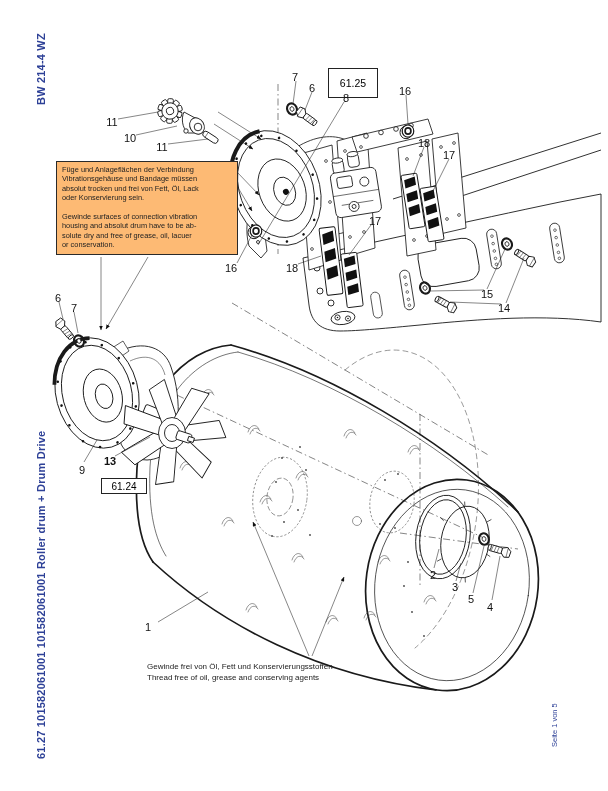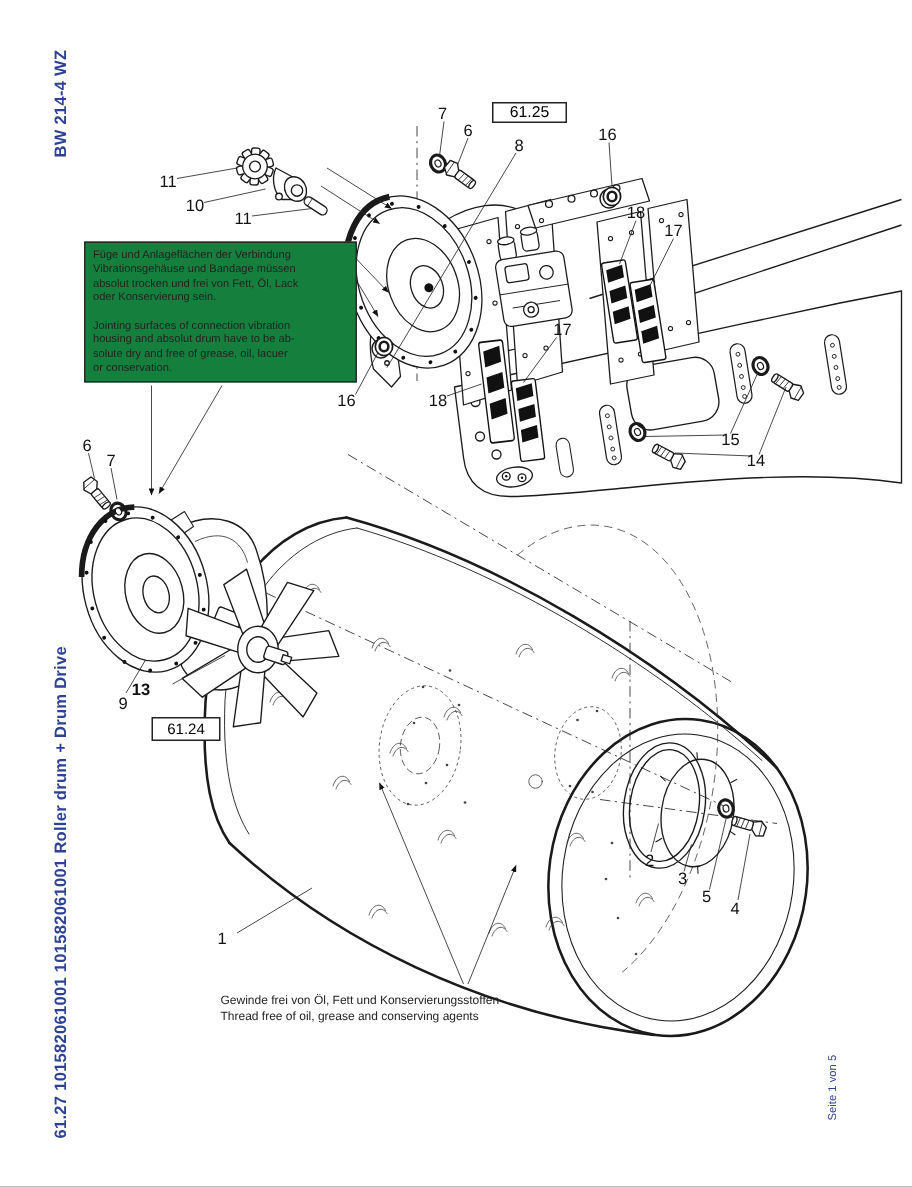--- a/index.html
+++ b/index.html
@@ -10,21 +10,21 @@
   }
   svg.art { position:absolute; left:0; top:0; }
   .vtext {
     position:absolute; transform-origin:0 0; transform:rotate(-90deg);
     white-space:nowrap; color:var(--heading-blue); font-weight:bold; font-size:11px;
     letter-spacing:.2px;
   }
   .vtext.small { font-size:7.5px; font-weight:normal; letter-spacing:0; }
   .notebox {
     position:absolute; left:56px; top:161px; width:182px; height:94px;
-    border:1px solid #2a2a2a; background:#15803d; box-sizing:border-box;
+    border:1px solid #2a2a2a; background:#fdba74; box-sizing:border-box;
     padding:3px 3px 3px 5px; font-size:7.4px; color:#222; line-height:9.4px;
   }
   .notebox .ln { min-height:9.4px; white-space:nowrap; }
   .refbox {
     position:absolute; border:1.3px solid #222; background:#fff; color:#000;
     display:flex; align-items:center; justify-content:center; box-sizing:border-box;
     font-size:10.5px;
   }
   .threadnote {
     position:absolute; left:147px; top:661px; font-size:8px; color:#222;
@@ -380,47 +380,47 @@
   <div class="vtext" style="left:35px; top:105px;">BW 214-4 WZ</div>
   <div class="vtext" style="left:35px; top:759px;">61.27 101582061001 101582061001 Roller drum + Drum Drive</div>
   <div class="vtext small" style="left:550px; top:747px;">Seite 1 von 5</div>
 
   <div class="notebox">
     <div class="ln">Füge und Anlageflächen der Verbindung</div>
     <div class="ln">Vibrationsgehäuse und Bandage müssen</div>
     <div class="ln">absolut trocken und frei von Fett, Öl, Lack</div>
     <div class="ln">oder Konservierung sein.</div>
     <div class="ln"></div>
-    <div class="ln">Jointing surfaces of connection vibration</div>
+    <div class="ln">Gewinde surfaces of connection vibration</div>
     <div class="ln">housing and absolut drum have to be ab-</div>
     <div class="ln">solute dry and free of grease, oil, lacuer</div>
     <div class="ln">or conservation.</div>
   </div>
 
-  <div class="refbox" style="left:328px; top:68px; width:50px; height:14px;">61.25</div>
+  <div class="refbox" style="left:328px; top:68px; width:50px; height:30px;">61.25</div>
   <div class="refbox" style="left:57px; top:478px; width:46px; height:16px; font-size:10px;margin-left:44px;">61.24</div>
 
   <div class="threadnote">
     <div>Gewinde frei von Öl, Fett und Konservierungsstoffen</div>
     <div>Thread free of oil, grease and conserving agents</div>
   </div>
 
   <div class="co" style="left:148px; top:627px;">1</div>
   <div class="co" style="left:433px; top:575px;">2</div>
   <div class="co" style="left:455px; top:587px;">3</div>
   <div class="co" style="left:490px; top:607px;">4</div>
   <div class="co" style="left:471px; top:599px;">5</div>
   <div class="co" style="left:312px; top:88px;">6</div>
   <div class="co" style="left:295px; top:77px;">7</div>
   <div class="co" style="left:346px; top:98px;">8</div>
   <div class="co" style="left:82px; top:470px;">9</div>
   <div class="co" style="left:130px; top:138px;">10</div>
   <div class="co" style="left:162px; top:147px;">11</div>
   <div class="co" style="left:112px; top:122px;">11</div>
-  <div class="co" style="left:94px; top:461px;font-weight:bold;">13</div>
+  <div class="co" style="left:110px; top:461px;font-weight:bold;">13</div>
   <div class="co" style="left:504px; top:308px;text-align:center;">14</div>
   <div class="co" style="left:487px; top:294px;">15</div>
   <div class="co" style="left:405px; top:91px;">16</div>
   <div class="co" style="left:231px; top:268px;">16</div>
   <div class="co" style="left:449px; top:155px;">17</div>
   <div class="co" style="left:375px; top:221px;">17</div>
   <div class="co" style="left:424px; top:143px;">18</div>
   <div class="co" style="left:292px; top:268px;">18</div>
   <div class="co" style="left:58px; top:298px;">6</div>
   <div class="co" style="left:74px; top:308px;">7</div>

